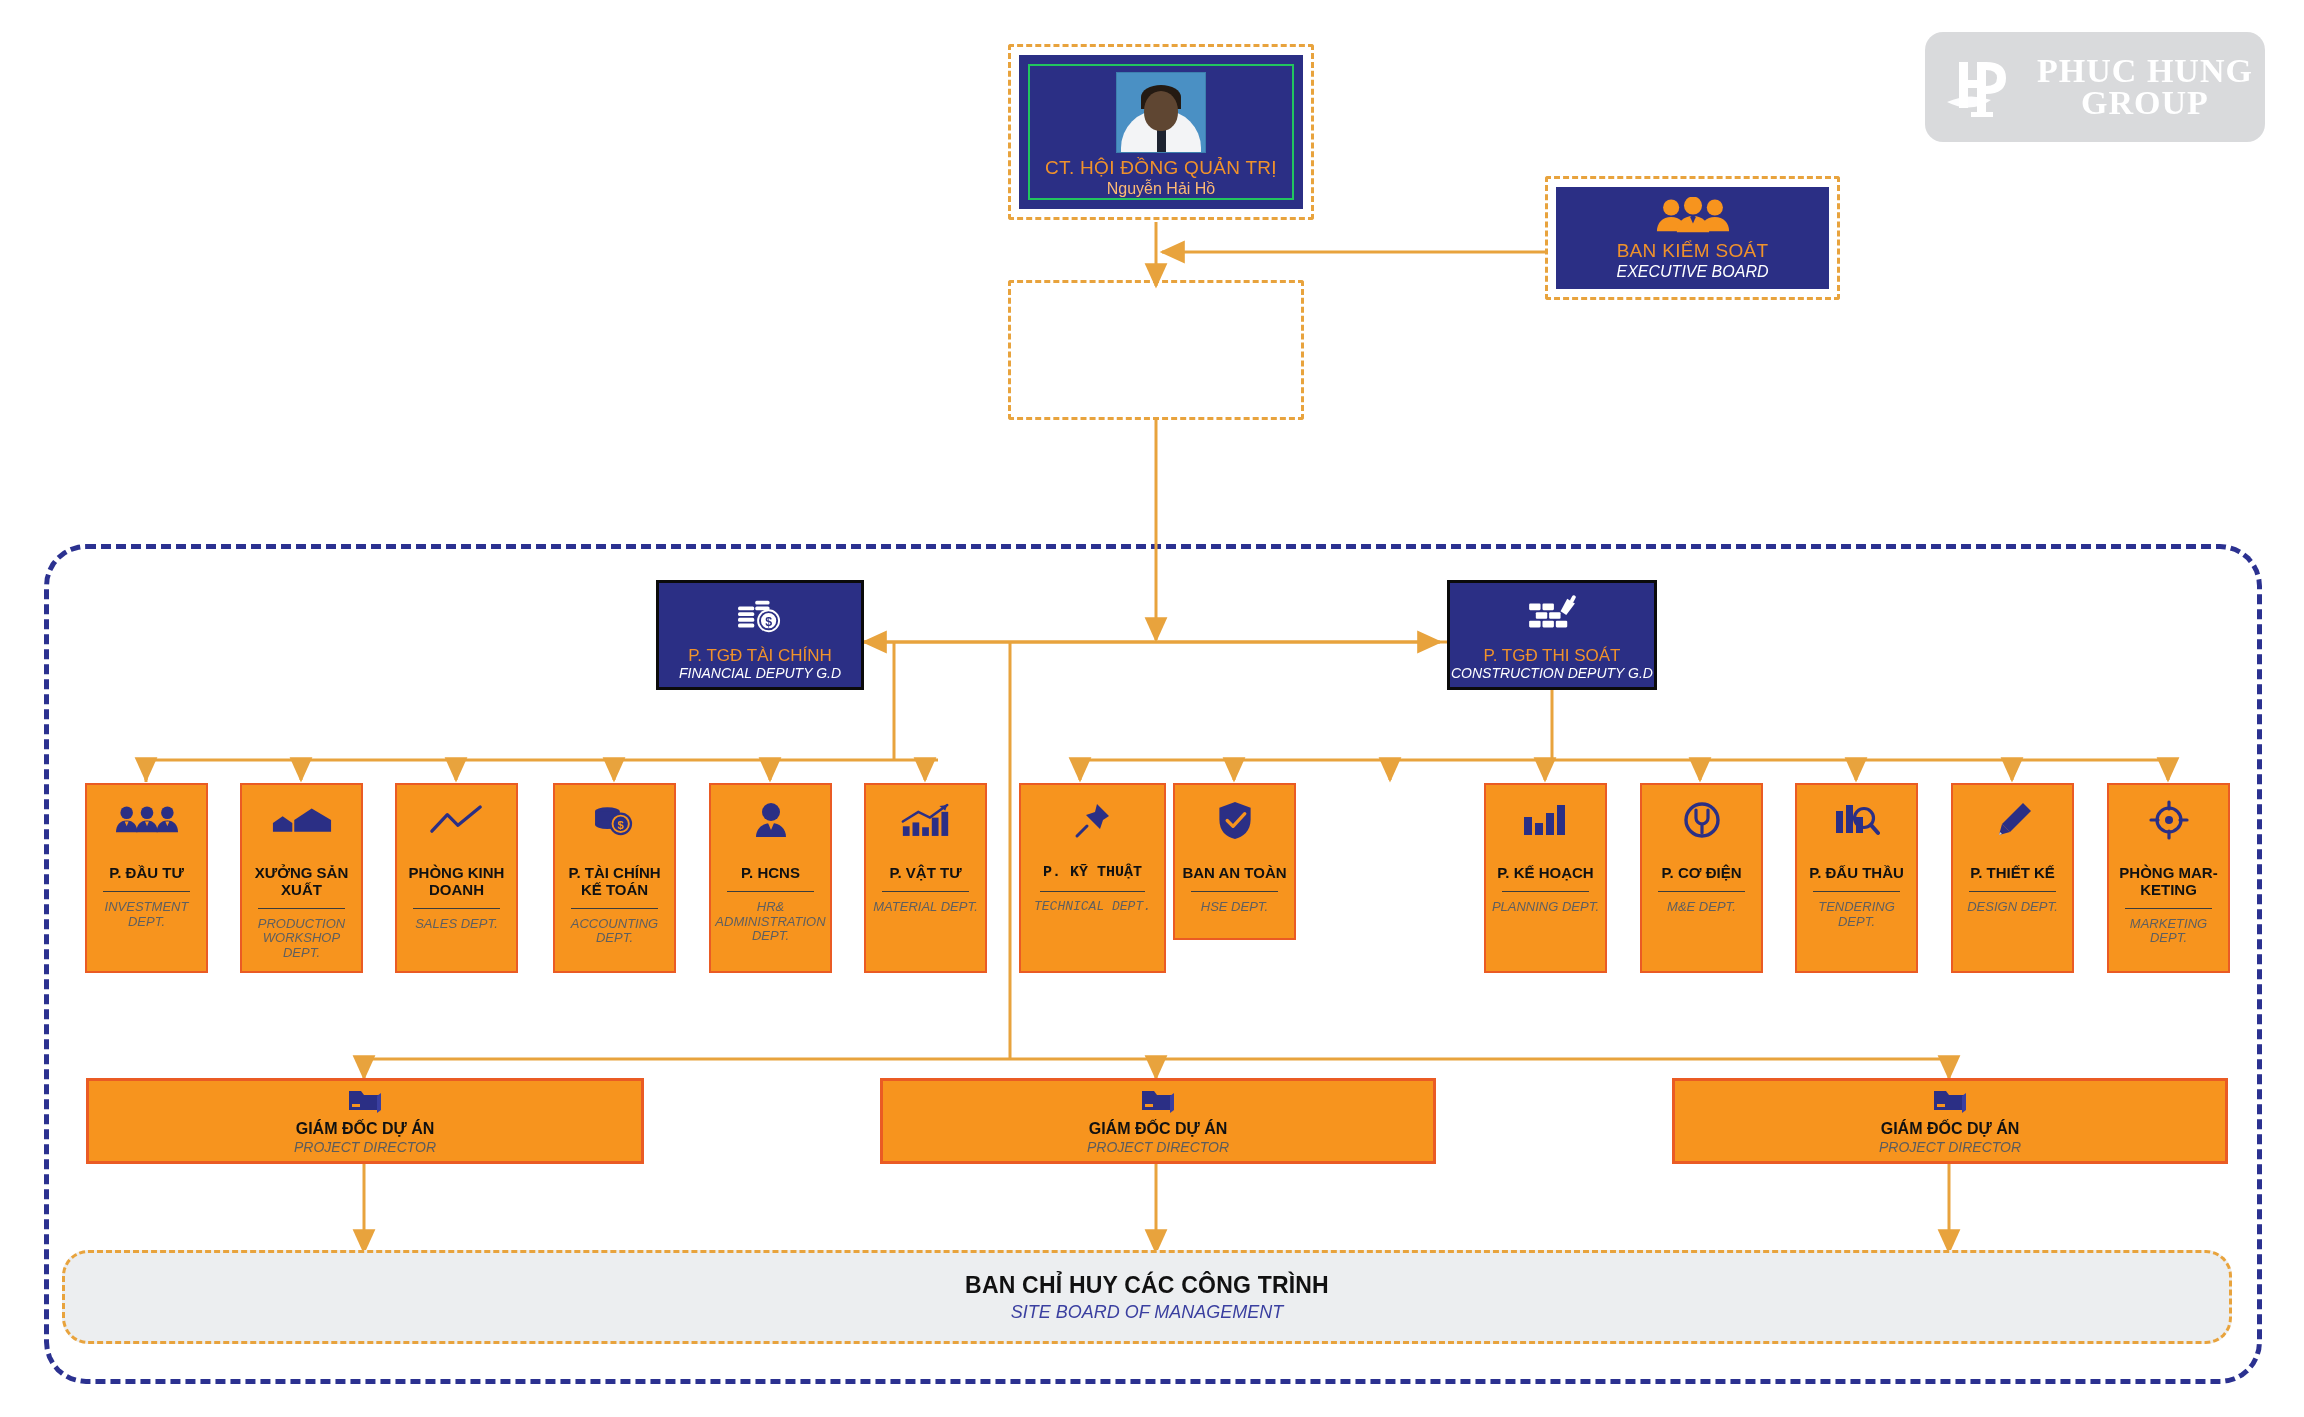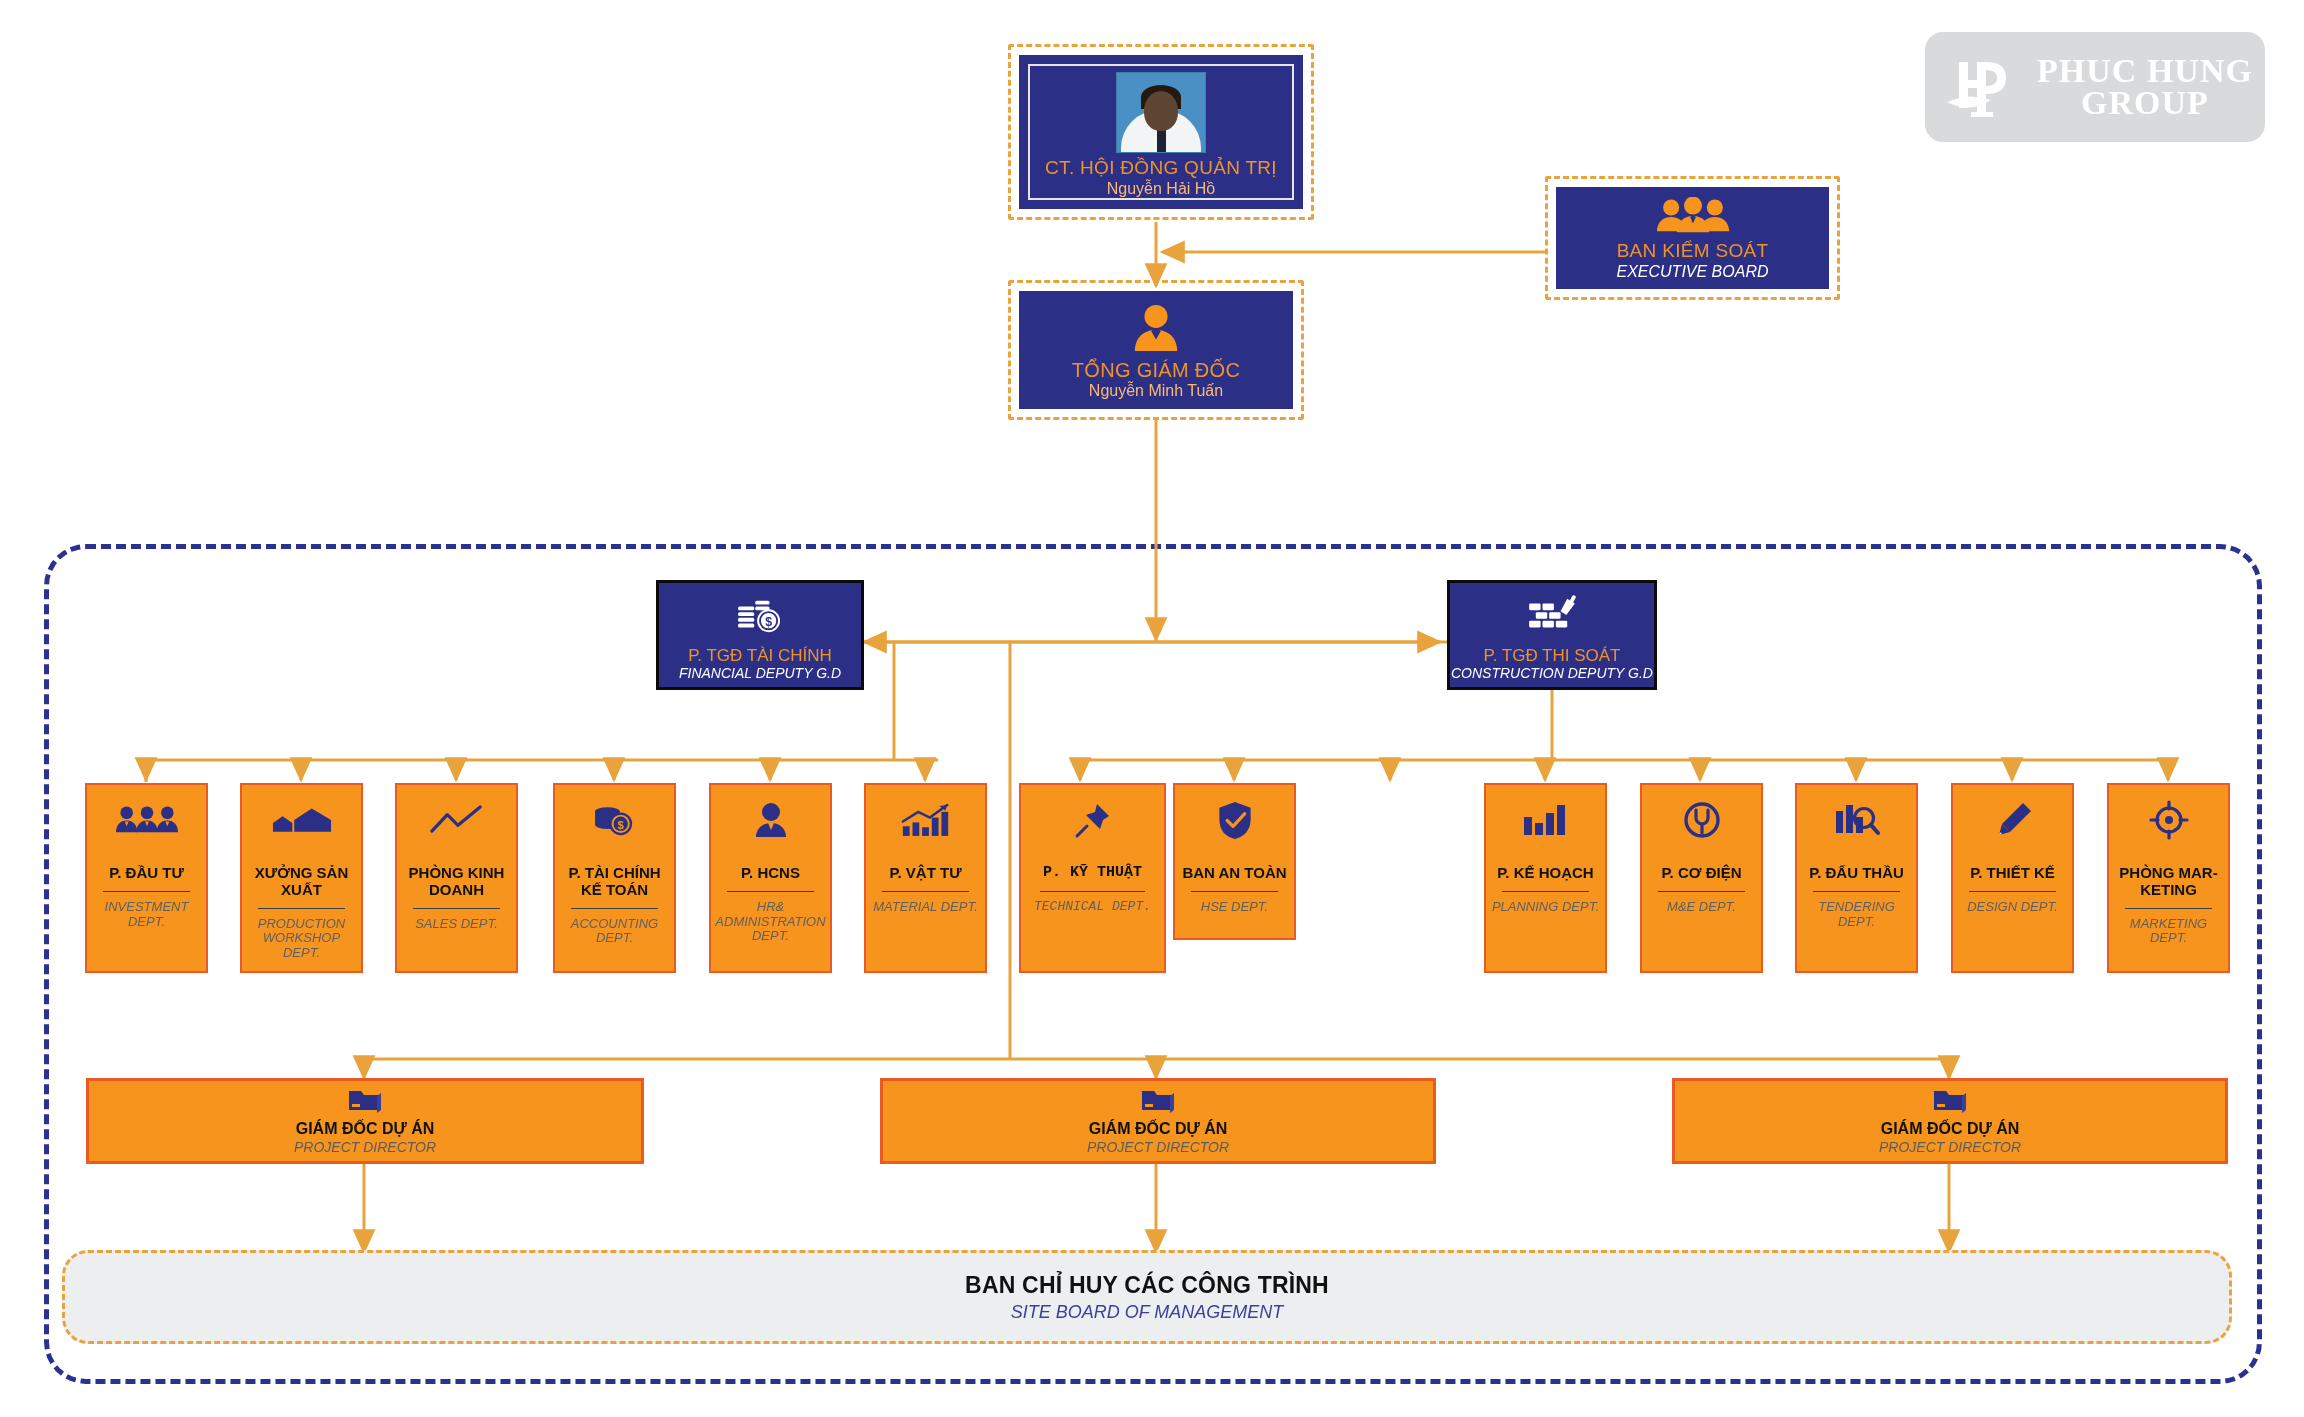--- a/index.html
+++ b/index.html
@@ -27,21 +27,21 @@
     border:3px dashed #e8a33d;border-radius:3px;background:transparent;
   }
   .navy .role{
     color:#f0922b;font-weight:400;letter-spacing:.3px;line-height:1.1;
   }
   .navy .person{color:#fdba74;line-height:1.15;}
   .navy .en{color:#ffffff;font-style:italic;line-height:1.15;}
 
   
   .chair-inner{
-    position:absolute;inset:7px;border:2px solid #e5e5e5;box-sizing:border-box;
+    position:absolute;inset:7px;border:2px solid #22c55e;box-sizing:border-box;
     display:flex;flex-direction:column;align-items:center;justify-content:center;
   }
   .photo{
     width:88px;height:96px;margin-top:6px;background:#4a90c4;
     position:relative;overflow:hidden;border:1px solid #3d7fae;
   }
   .photo .head{position:absolute;left:50%;top:18px;width:34px;height:40px;margin-left:-17px;border-radius:50% 50% 46% 46%;background:#5f4632;}
   .photo .hair{position:absolute;left:50%;top:12px;width:40px;height:24px;margin-left:-20px;border-radius:50% 50% 0 0;background:#241a12;}
   .photo .body{position:absolute;left:50%;bottom:0;width:80px;height:42px;margin-left:-40px;border-radius:38px 38px 0 0;background:#f3f4f6;}
   .photo .tie{position:absolute;left:50%;bottom:0;width:9px;height:34px;margin-left:-4px;background:#1d2330;}
@@ -196,31 +196,20 @@
           <div class="tie"></div>
         <div class="hair"></div>
           <div class="head"></div>
       </div>
       <div class="role" style="font-size:19px;margin-top:5px;">CT. HỘI ĐỒNG QUẢN TRỊ</div>
       <div class="person" style="font-size:16px;margin-top:1px;">Nguyễn Hải Hồ</div>
     </div>
   </div>
 
   <div class="dashwrap" style="left:1008px;top:280px;width:296px;height:140px;"></div>
-  <div class="node navy" style="left:1019px;top:291px;width:274px;height:118px;">
-    <div style="margin-top:4px;">
-      <svg viewBox="0 0 64 52" width="62" height="50" aria-hidden="true">
-        <circle cx="32" cy="14" r="12" fill="#f7941e"></circle>
-        <path d="M32 28 c-13 0 -22 8 -22 22 h44 c0 -14 -9 -22 -22 -22 z" fill="#f7941e"></path>
-        <path d="M27 29 l5 9 l5 -9 l-3 -2 h-4 z" fill="#2b2f85"></path>
-      </svg>
-    </div>
-    <div class="role" style="font-size:20px;margin-top:2px;">TỔNG GIÁM ĐỐC</div>
-    <div class="person" style="font-size:16px;margin-top:1px;">Nguyễn Minh Tuấn</div>
-  </div>
 
   <div class="dashwrap" style="left:1545px;top:176px;width:295px;height:124px;"></div>
   <div class="node navy" style="left:1556px;top:187px;width:273px;height:102px;">
     <div style="margin-top:2px;">
       <svg viewBox="0 0 86 40" width="82" height="38" aria-hidden="true">
         <circle cx="20" cy="11" r="8.5" fill="#f7941e"></circle>
         <path d="M20 21 c-9 0 -15 6 -15 15 h30 c0 -9 -6 -15 -15 -15 z" fill="#f7941e"></path>
         <circle cx="66" cy="11" r="8.5" fill="#f7941e"></circle>
         <path d="M66 21 c-9 0 -15 6 -15 15 h30 c0 -9 -6 -15 -15 -15 z" fill="#f7941e"></path>
         <circle cx="43" cy="9" r="9.5" fill="#f7941e"></circle>

